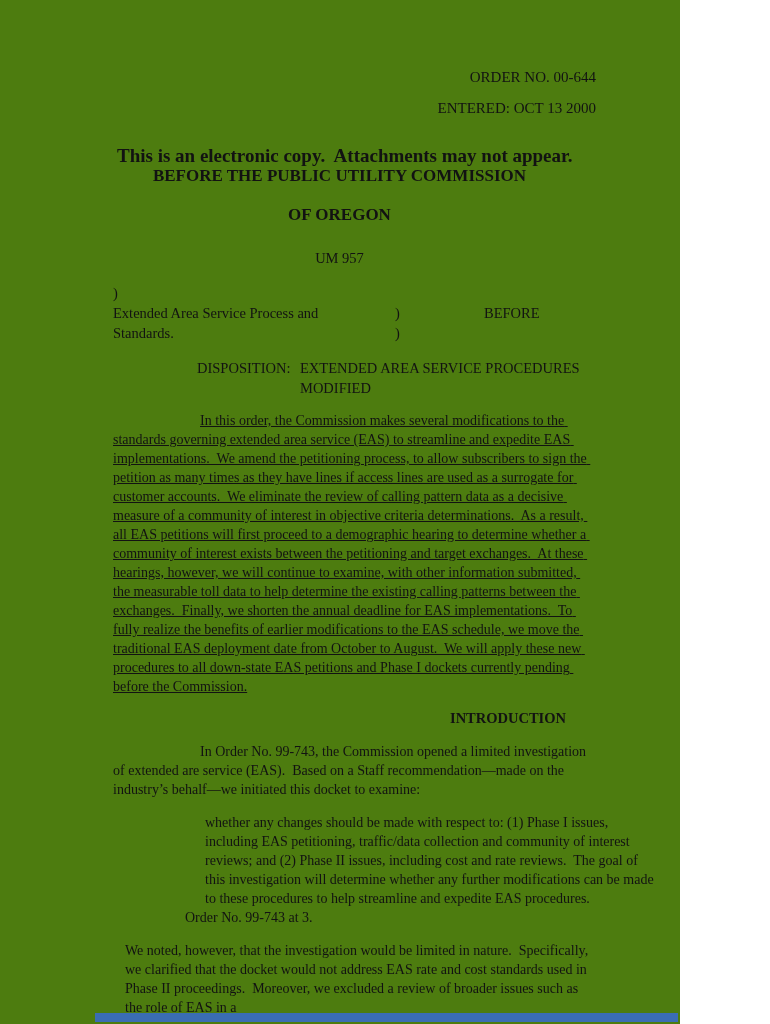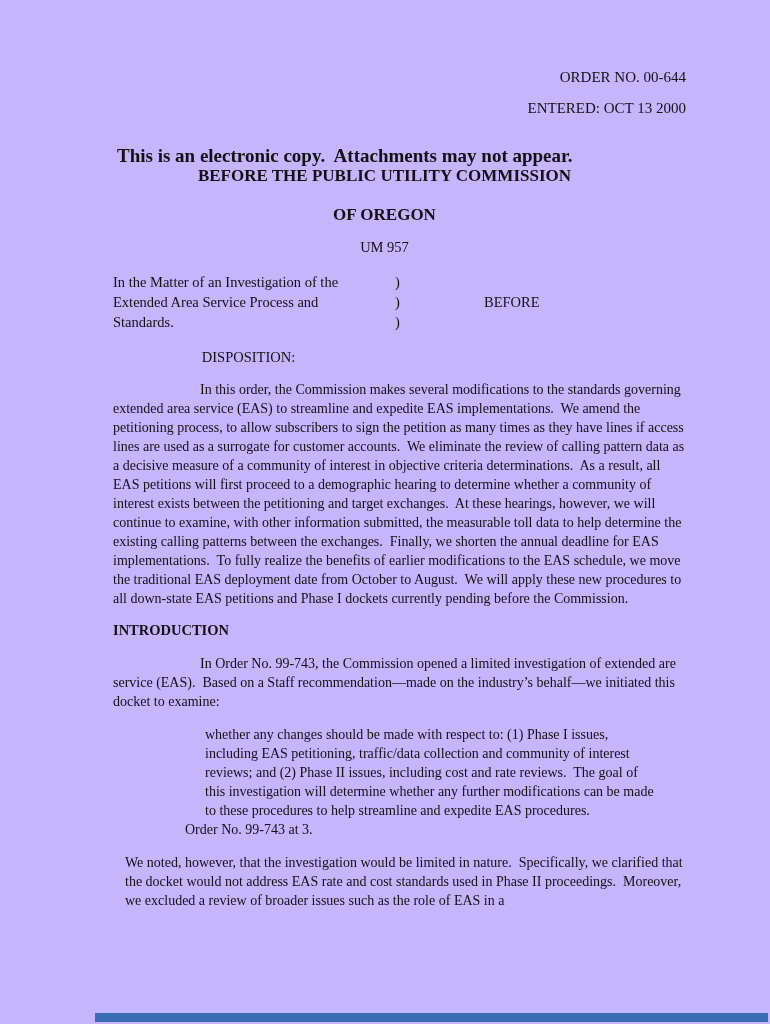--- a/index.html
+++ b/index.html
@@ -10,23 +10,23 @@
   body {
     width: 770px;
     height: 1024px;
     position: relative;
     font-family: "Liberation Serif", "DejaVu Serif", serif;
     color: #121212;
     overflow: hidden;
   }
   .page {
     position: relative;
-    width: 770px;
+    width: 680px;
     height: 1024px;
-    background: #c4b5fd;
+    background: #4d7c0f;
   }
   .content {
     padding: 68px 84px 0 113px;
   }
   .txt { white-space: pre-wrap; }
 
   .hdr-line {
     text-align: right;
     font-size: 15px;
     line-height: 18px;
@@ -53,21 +53,21 @@
     font-weight: bold;
     font-size: 17px;
     line-height: 19px;
     margin-top: 20px;
     margin-right: 30px;
   }
   .docket {
     text-align: center;
     font-size: 14.5px;
     line-height: 18px;
-    margin-top: 14px;
+    margin-top: 25px;
     margin-right: 30px;
   }
 
   .caption {
     margin-top: 16px;
     font-size: 14.5px;
   }
   .cap-row {
     display: flex;
     line-height: 20px;
@@ -75,36 +75,36 @@
   .cap-text  { width: 282px; }
   .cap-paren { width: 89px; }
   .cap-order { padding-left: 0px; }
 
   .disposition {
     display: flex;
     margin-top: 15px;
     margin-left: 84px;
     font-size: 14.5px;
     line-height: 20px;
-    text-align: center;
   }
   .disp-label { width: 103px; flex: none; }
   .disp-text  { width: 330px; }
 
   .para {
     font-size: 14px;
     line-height: 19px;
     text-align: left;
   }
   .para-1 {
     margin-top: 13px;
     text-indent: 87px;
+    text-decoration: underline;
   }
   .section-heading {
-    text-align: left;
+    text-align: right;
     font-weight: bold;
     font-size: 14.5px;
     line-height: 19px;
     margin-top: 13px;
     margin-right: 30px;
   }
   .para-2 {
     margin-top: 14px;
     text-indent: 87px;
   }
@@ -145,38 +145,41 @@
 
     <div class="notice txt">This is an electronic copy.  Attachments may not appear.</div>
 
     <div class="title-main txt">BEFORE THE PUBLIC UTILITY COMMISSION</div>
     <div class="title-sub txt">OF OREGON</div>
 
     <div class="docket txt">UM 957</div>
 
     <div class="caption">
       <div class="cap-row">
-        <span class="cap-text txt">In the Matter of an Investigation of the</span>
         <span class="cap-paren">)</span>
         <span class="cap-order"></span>
       </div>
       <div class="cap-row">
         <span class="cap-text txt">Extended Area Service Process and</span>
         <span class="cap-paren">)</span>
         <span class="cap-order txt">BEFORE</span>
       </div>
       <div class="cap-row">
         <span class="cap-text txt">Standards.</span>
         <span class="cap-paren">)</span>
         <span class="cap-order"></span>
       </div>
     </div>
 
     <div class="disposition">
       <span class="disp-label txt">DISPOSITION:</span>
+      <span class="disp-text">
+        <span class="txt">EXTENDED AREA SERVICE PROCEDURES</span><br>
+        <span class="txt">MODIFIED</span>
+      </span>
     </div>
 
     <div class="para para-1 txt">In this order, the Commission makes several modifications to the standards governing extended area service (EAS) to streamline and expedite EAS implementations.  We amend the petitioning process, to allow subscribers to sign the petition as many times as they have lines if access lines are used as a surrogate for customer accounts.  We eliminate the review of calling pattern data as a decisive measure of a community of interest in objective criteria determinations.  As a result, all EAS petitions will first proceed to a demographic hearing to determine whether a community of interest exists between the petitioning and target exchanges.  At these hearings, however, we will continue to examine, with other information submitted, the measurable toll data to help determine the existing calling patterns between the exchanges.  Finally, we shorten the annual deadline for EAS implementations.  To fully realize the benefits of earlier modifications to the EAS schedule, we move the traditional EAS deployment date from October to August.  We will apply these new procedures to all down-state EAS petitions and Phase I dockets currently pending before the Commission.</div>
 
     <div class="section-heading txt">INTRODUCTION</div>
 
     <div class="para para-2 txt">In Order No. 99-743, the Commission opened a limited investigation of extended are service (EAS).  Based on a Staff recommendation—made on the industry’s behalf—we initiated this docket to examine:</div>
 
     <div class="quote txt">whether any changes should be made with respect to: (1) Phase I issues, including EAS petitioning, traffic/data collection and community of interest reviews; and (2) Phase II issues, including cost and rate reviews.  The goal of this investigation will determine whether any further modifications can be made to these procedures to help streamline and expedite EAS procedures.</div>
     <div class="quote-cite txt">Order No. 99-743 at 3.</div>

